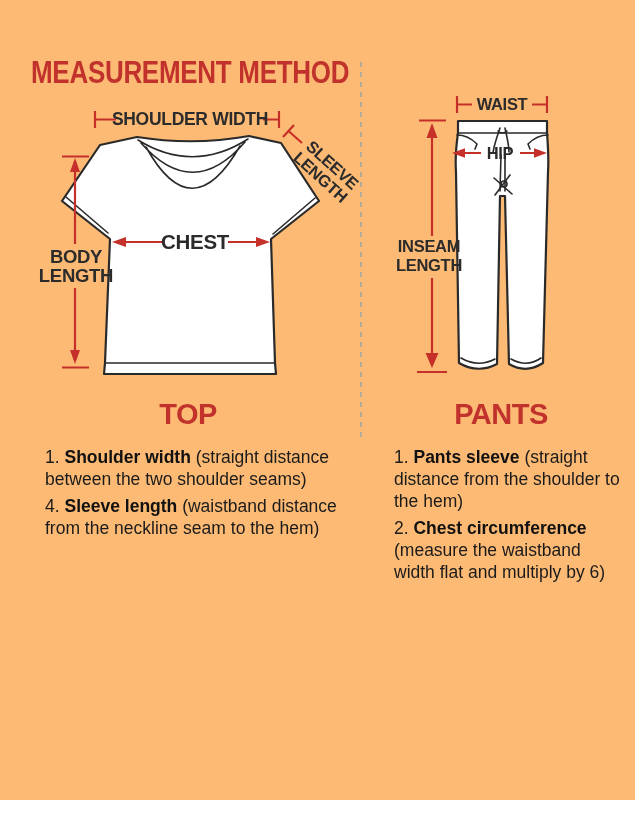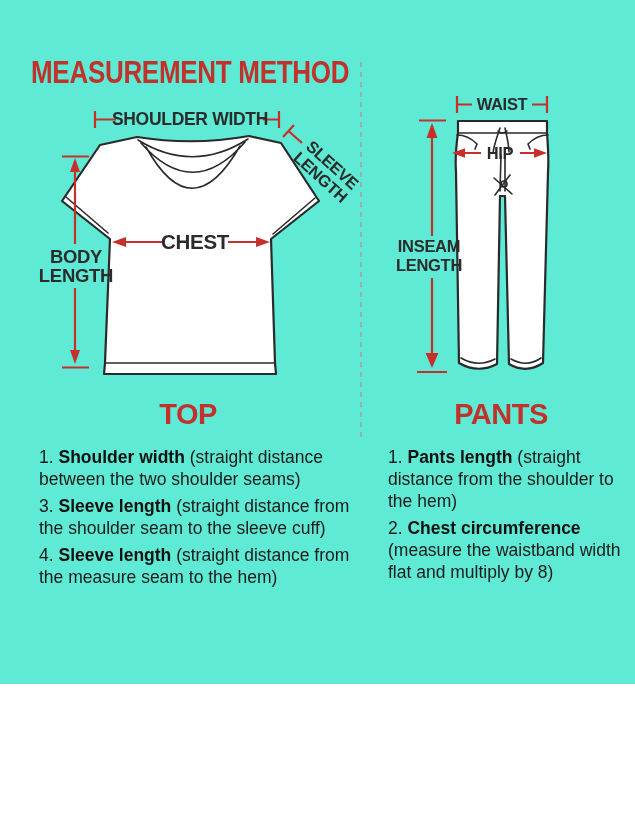--- a/index.html
+++ b/index.html
@@ -1,35 +1,35 @@
 <!DOCTYPE html>
 <html><head>
 <meta charset="utf-8">
 <style>
   html,body{margin:0;padding:0;background:#ffffff;}
   body{width:635px;height:816px;font-family:"Liberation Sans",sans-serif;}
-  .page{position:relative;width:635px;height:684px;background:#5eead4;overflow:hidden;}
+  .page{position:relative;width:635px;height:800px;background:#fdba74;overflow:hidden;}
   .title{
     position:absolute;left:31px;top:55px;margin:0;
     font-size:26px;line-height:30px;font-weight:bold;color:#c1322c;
     letter-spacing:-0.3px;transform:scaleY(1.18);transform-origin:left top;
     white-space:nowrap;
   }
   svg.diagram{position:absolute;left:0;top:0;display:block;}
   .lbl{font-family:"Liberation Sans",sans-serif;font-weight:bold;fill:#2b2b2b;letter-spacing:-0.3px;}
   .redlbl{font-family:"Liberation Sans",sans-serif;font-weight:bold;fill:#c1322c;letter-spacing:-0.5px;}
   .ink-fill{stroke:#2a2a2a;fill:#ffffff;stroke-width:2.2;stroke-linejoin:round;}
   .ink-thin{stroke:#2a2a2a;fill:none;stroke-width:1.6;stroke-linejoin:round;stroke-linecap:round;}
   .red{stroke:#c5302a;fill:none;stroke-width:2.2;stroke-linecap:butt;}
   .redhead{fill:#c5302a;stroke:none;}
   .divider{stroke:#a3a3a3;stroke-width:1.6;stroke-dasharray:5 5;}
   .notes{position:absolute;top:446px;color:#1b1b1b;font-size:17.5px;line-height:22px;}
   .notes-left{left:33px;width:322px;}
   .notes-right{left:382px;width:242px;}
-  .note{margin:0 0 5px 6px;}
+  .note{margin:0 0 5px 12px;}
   .note b{font-weight:bold;color:#111;}
 </style>
 </head>
 <body>
 
 <div class="page">
 
   <h1 class="title">MEASUREMENT METHOD</h1>
 
   <svg class="diagram" width="635" height="440" viewBox="0 0 635 440" xmlns="http://www.w3.org/2000/svg">
@@ -103,29 +103,26 @@
     </g>
 
     <text class="redlbl" x="501" y="424" text-anchor="middle" font-size="29">PANTS</text>
   </svg>
 
   <div class="notes notes-left">
     <p class="note">
       <span>1. </span><b>Shoulder width</b><span> (straight distance between the two shoulder seams)</span>
     </p>
     <p class="note">
-      <span>3. </span><b>Sleeve length</b><span> (straight distance from the shoulder seam to the sleeve cuff)</span>
-    </p>
-    <p class="note">
-      <span>4. </span><b>Sleeve length</b><span> (straight distance from the measure seam to the hem)</span>
+      <span>4. </span><b>Sleeve length</b><span> (waistband distance from the neckline seam to the hem)</span>
     </p>
   </div>
 
   <div class="notes notes-right">
     <p class="note">
-      <span>1. </span><b>Pants length</b><span> (straight distance from the shoulder to the hem)</span>
+      <span>1. </span><b>Pants sleeve</b><span> (straight distance from the shoulder to the hem)</span>
     </p>
     <p class="note">
-      <span>2. </span><b>Chest circumference</b><span> (measure the waistband width flat and multiply by 8)</span>
+      <span>2. </span><b>Chest circumference</b><span> (measure the waistband width flat and multiply by 6)</span>
     </p>
   </div>
 
 </div>
 
 </body></html>

